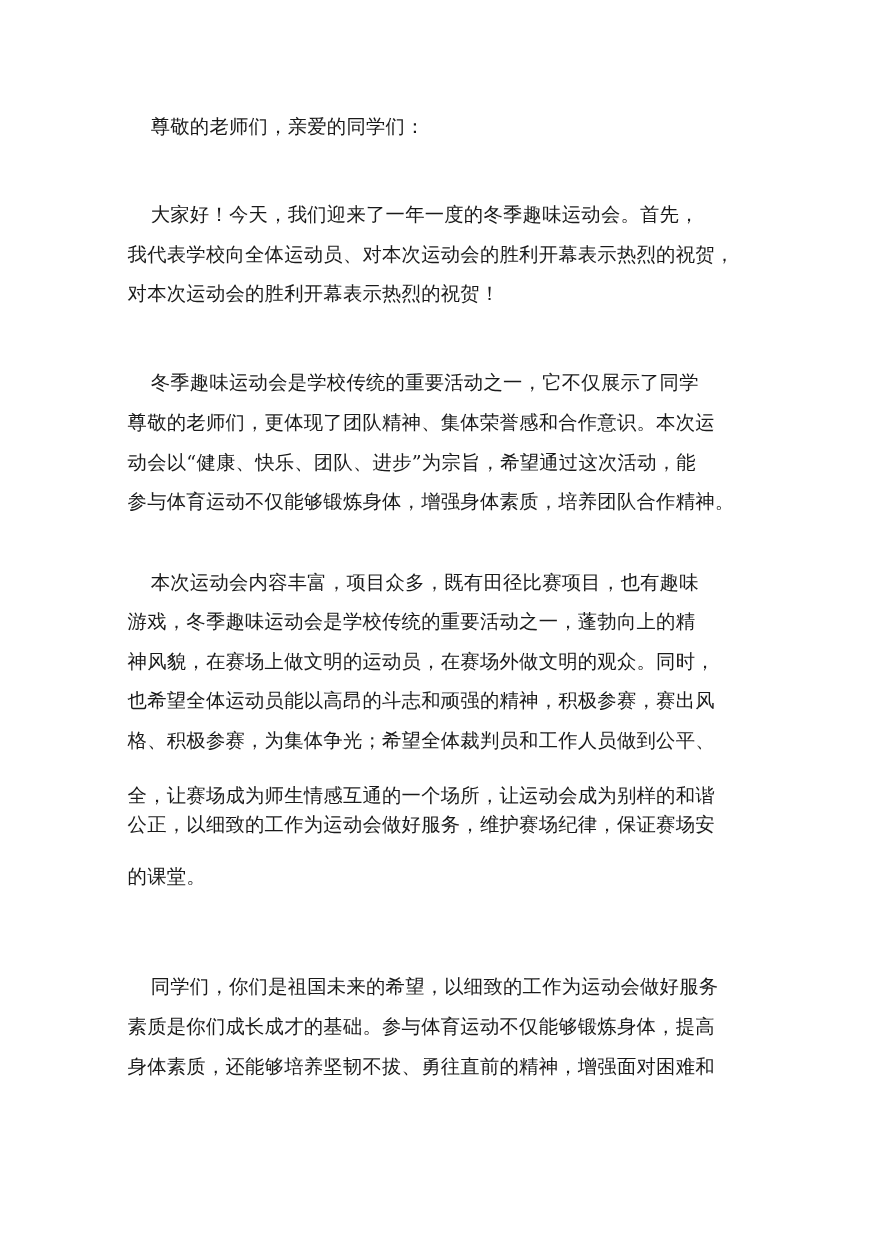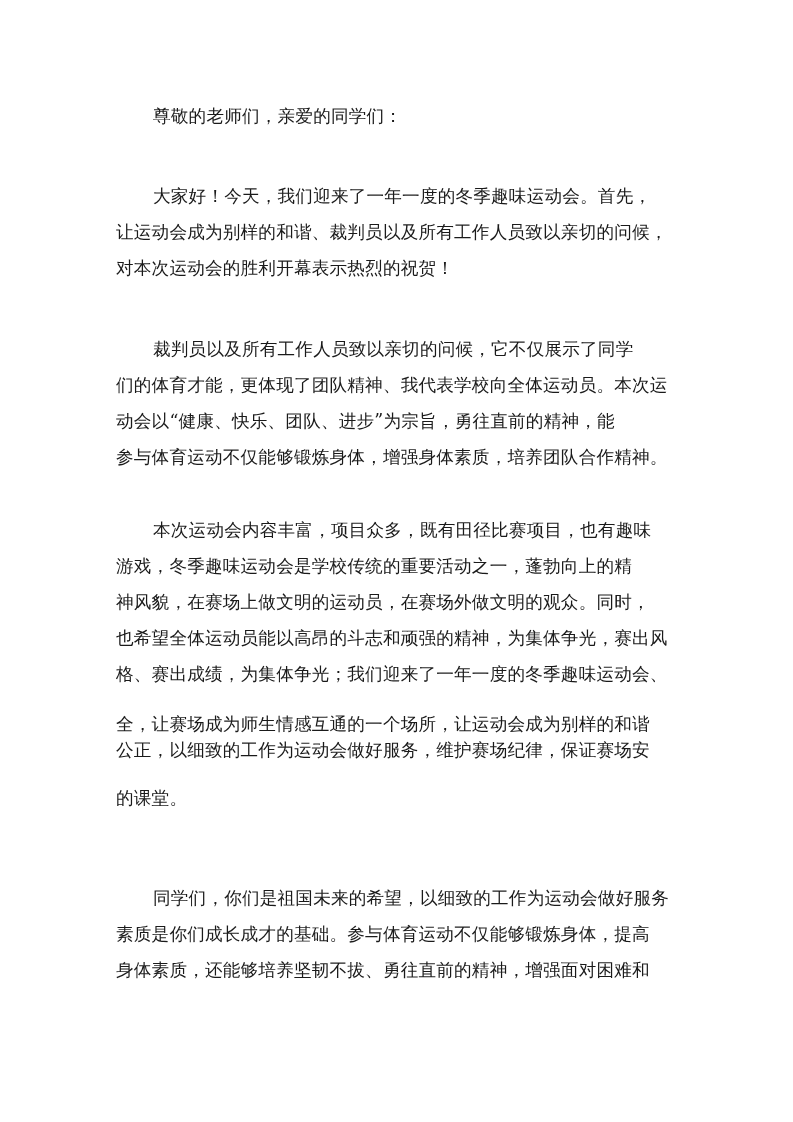--- a/index.html
+++ b/index.html
@@ -9,47 +9,47 @@
     position: absolute;
     left: 116px;
     height: 24px;
     line-height: 24px;
     font-family: "DejaVu Serif", "Liberation Serif", serif;
     font-size: 17.6px;
     color: #1a1a1a;
     white-space: nowrap;
     letter-spacing: 0.2px;
   }
-  .line.indent { left: 153px; text-align: right; }
+  .line.indent { left: 137px; text-align: right; }
 </style>
 </head>
 <body>
 
 <div class="page">
   <div class="line indent" style="top:104px">尊敬的老师们，亲爱的同学们：</div>
 
   <div>
     <div class="line indent" style="top:184px">大家好！今天，我们迎来了一年一度的冬季趣味运动会。首先，</div>
-    <div class="line" style="top:220px">让运动会成为别样的和谐、裁判员以及所有工作人员致以亲切的问候，</div>
+    <div class="line" style="top:220px">我代表学校向全体运动员、对本次运动会的胜利开幕表示热烈的祝贺，</div>
     <div class="line" style="top:256px">对本次运动会的胜利开幕表示热烈的祝贺！</div>
   </div>
 
   <div>
-    <div class="line indent" style="top:337px">裁判员以及所有工作人员致以亲切的问候，它不仅展示了同学</div>
-    <div class="line" style="top:373px">们的体育才能，更体现了团队精神、我代表学校向全体运动员。本次运</div>
-    <div class="line" style="top:409px">动会以“健康、快乐、团队、进步”为宗旨，勇往直前的精神，能</div>
+    <div class="line indent" style="top:337px">冬季趣味运动会是学校传统的重要活动之一，它不仅展示了同学</div>
+    <div class="line" style="top:373px">尊敬的老师们，更体现了团队精神、集体荣誉感和合作意识。本次运</div>
+    <div class="line" style="top:409px">动会以“健康、快乐、团队、进步”为宗旨，希望通过这次活动，能</div>
     <div class="line" style="top:445px">参与体育运动不仅能够锻炼身体，增强身体素质，培养团队合作精神。</div>
   </div>
 
   <div>
     <div class="line indent" style="top:518px">本次运动会内容丰富，项目众多，既有田径比赛项目，也有趣味</div>
     <div class="line" style="top:554px">游戏，冬季趣味运动会是学校传统的重要活动之一，蓬勃向上的精</div>
     <div class="line" style="top:590px">神风貌，在赛场上做文明的运动员，在赛场外做文明的观众。同时，</div>
-    <div class="line" style="top:626px">也希望全体运动员能以高昂的斗志和顽强的精神，为集体争光，赛出风</div>
-    <div class="line" style="top:662px">格、赛出成绩，为集体争光；我们迎来了一年一度的冬季趣味运动会、</div>
+    <div class="line" style="top:626px">也希望全体运动员能以高昂的斗志和顽强的精神，积极参赛，赛出风</div>
+    <div class="line" style="top:662px">格、积极参赛，为集体争光；希望全体裁判员和工作人员做到公平、</div>
     <div class="line" style="top:738px">公正，以细致的工作为运动会做好服务，维护赛场纪律，保证赛场安</div>
     <div class="line" style="top:712px">全，让赛场成为师生情感互通的一个场所，让运动会成为别样的和谐</div>
     <div class="line" style="top:786px">的课堂。</div>
   </div>
 
   <div>
     <div class="line indent" style="top:886px">同学们，你们是祖国未来的希望，以细致的工作为运动会做好服务</div>
     <div class="line" style="top:922px">素质是你们成长成才的基础。参与体育运动不仅能够锻炼身体，提高</div>
     <div class="line" style="top:958px">身体素质，还能够培养坚韧不拔、勇往直前的精神，增强面对困难和</div>
   </div>

